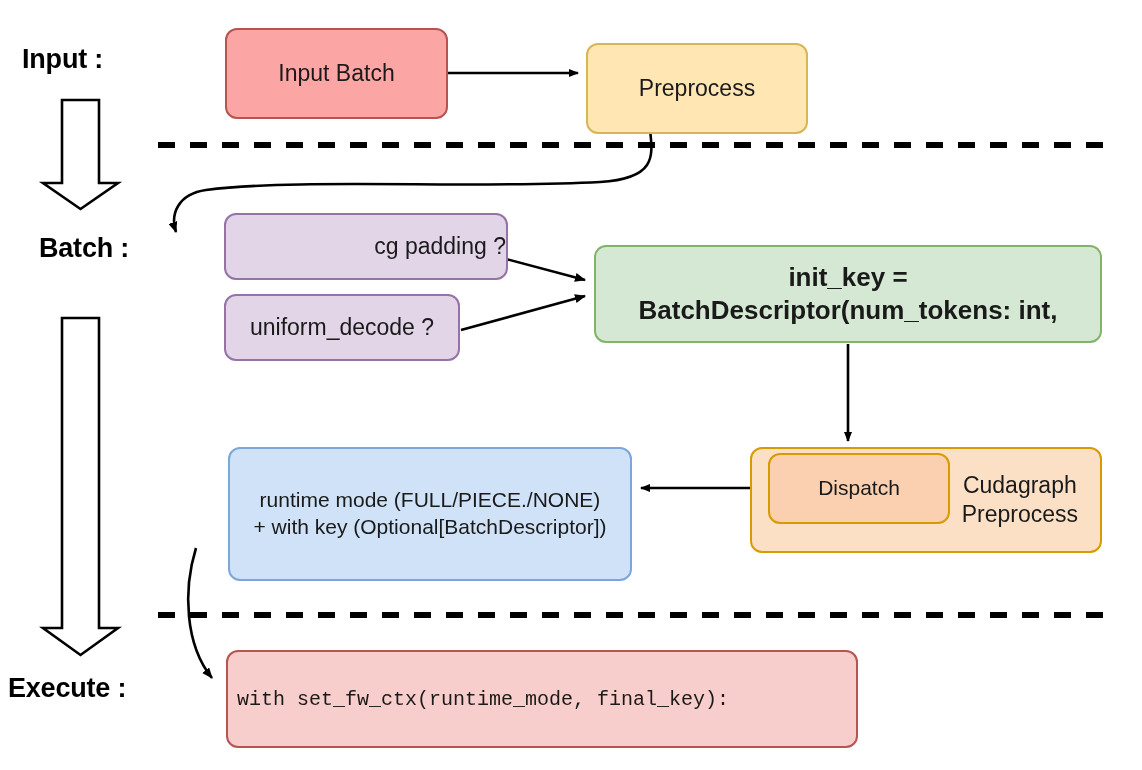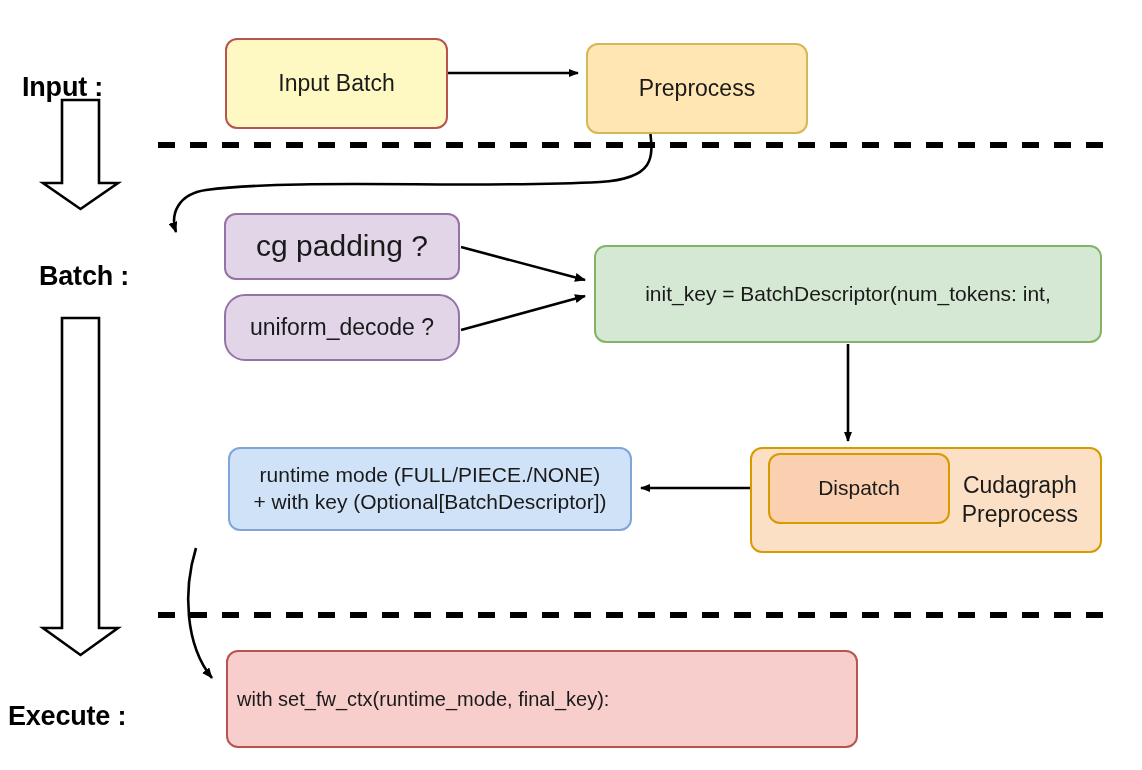--- a/index.html
+++ b/index.html
@@ -38,74 +38,74 @@
     color: #1a1a1a;
     line-height: 1.28;
   }
   .stage-label {
     position: absolute;
     font-weight: bold;
     font-size: 27px;
     color: #000000;
     white-space: nowrap;
     letter-spacing: -0.2px;
-    margin-top: 28px;
   }
   
   #node-input-batch {
-    left: 225px; top: 38px; width: 223px; height: 91px;
-    background: #fef9c3; border-color: #b85450;
+    left: 225px; top: 28px; width: 223px; height: 91px;
+    background: #fca5a5; border-color: #b85450;
     font-size: 23px;
   }
   #node-preprocess {
     left: 586px; top: 43px; width: 222px; height: 91px;
     background: #ffe6b3; border-color: #d6b656;
     font-size: 23px;
   }
   #node-cg-padding {
-    left: 224px; top: 213px; width: 236px; height: 67px;
+    left: 224px; top: 213px; width: 284px; height: 67px;
     background: #e1d5e7; border-color: #9673a6;
-    font-size: 30px;
+    font-size: 23px;
+    justify-content: flex-end;
   }
   #node-uniform-decode {
     left: 224px; top: 294px; width: 236px; height: 67px;
     background: #e1d5e7; border-color: #9673a6;
     font-size: 23px;
-    border-radius: 21px;
   }
   #node-init-key {
     left: 594px; top: 245px; width: 508px; height: 98px;
     background: #d5e8d4; border-color: #82b366;
-    font-size: 21px;
+    font-size: 26px;
     padding: 0 10px;
+    font-weight: bold;
   }
   #node-cudagraph-dispatcher {
     left: 750px; top: 447px; width: 352px; height: 106px;
     background: #fbe0c6; border-color: #d79b00;
     font-size: 23px;
     align-items: center;
     justify-content: flex-end;
     padding-right: 22px;
   }
   #node-dispatch {
     left: 768px; top: 453px; width: 182px; height: 71px;
     background: #fad0b0; border-color: #d79b00;
     font-size: 21px;
     z-index: 3;
   }
   #node-runtime-mode {
-    left: 228px; top: 447px; width: 404px; height: 84px;
+    left: 228px; top: 447px; width: 404px; height: 134px;
     background: #cfe2f7; border-color: #7ea6d9;
     font-size: 21px;
     padding: 0 8px;
   }
   #node-exec-code {
     left: 226px; top: 650px; width: 632px; height: 98px;
     background: #f8cecc; border-color: #b85450;
-    font-family: Liberation Sans, sans-serif;
+    font-family: Liberation Mono, monospace;
     font-size: 20px;
     justify-content: flex-start;
     padding-left: 9px;
     white-space: pre;
     text-align: left;
     line-height: 1.45;
   }
   .node-text { display: block; }
 </style>
 </head>

